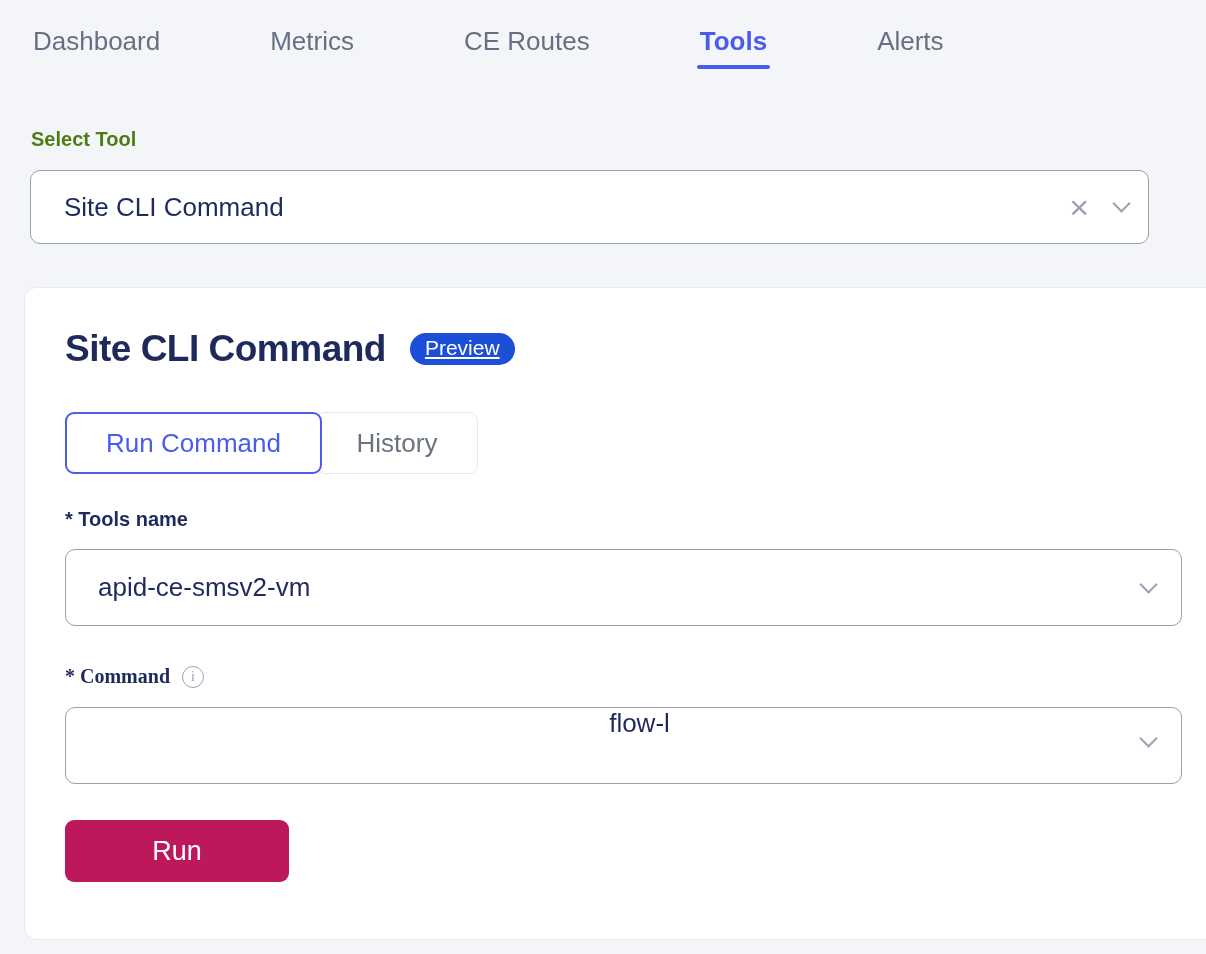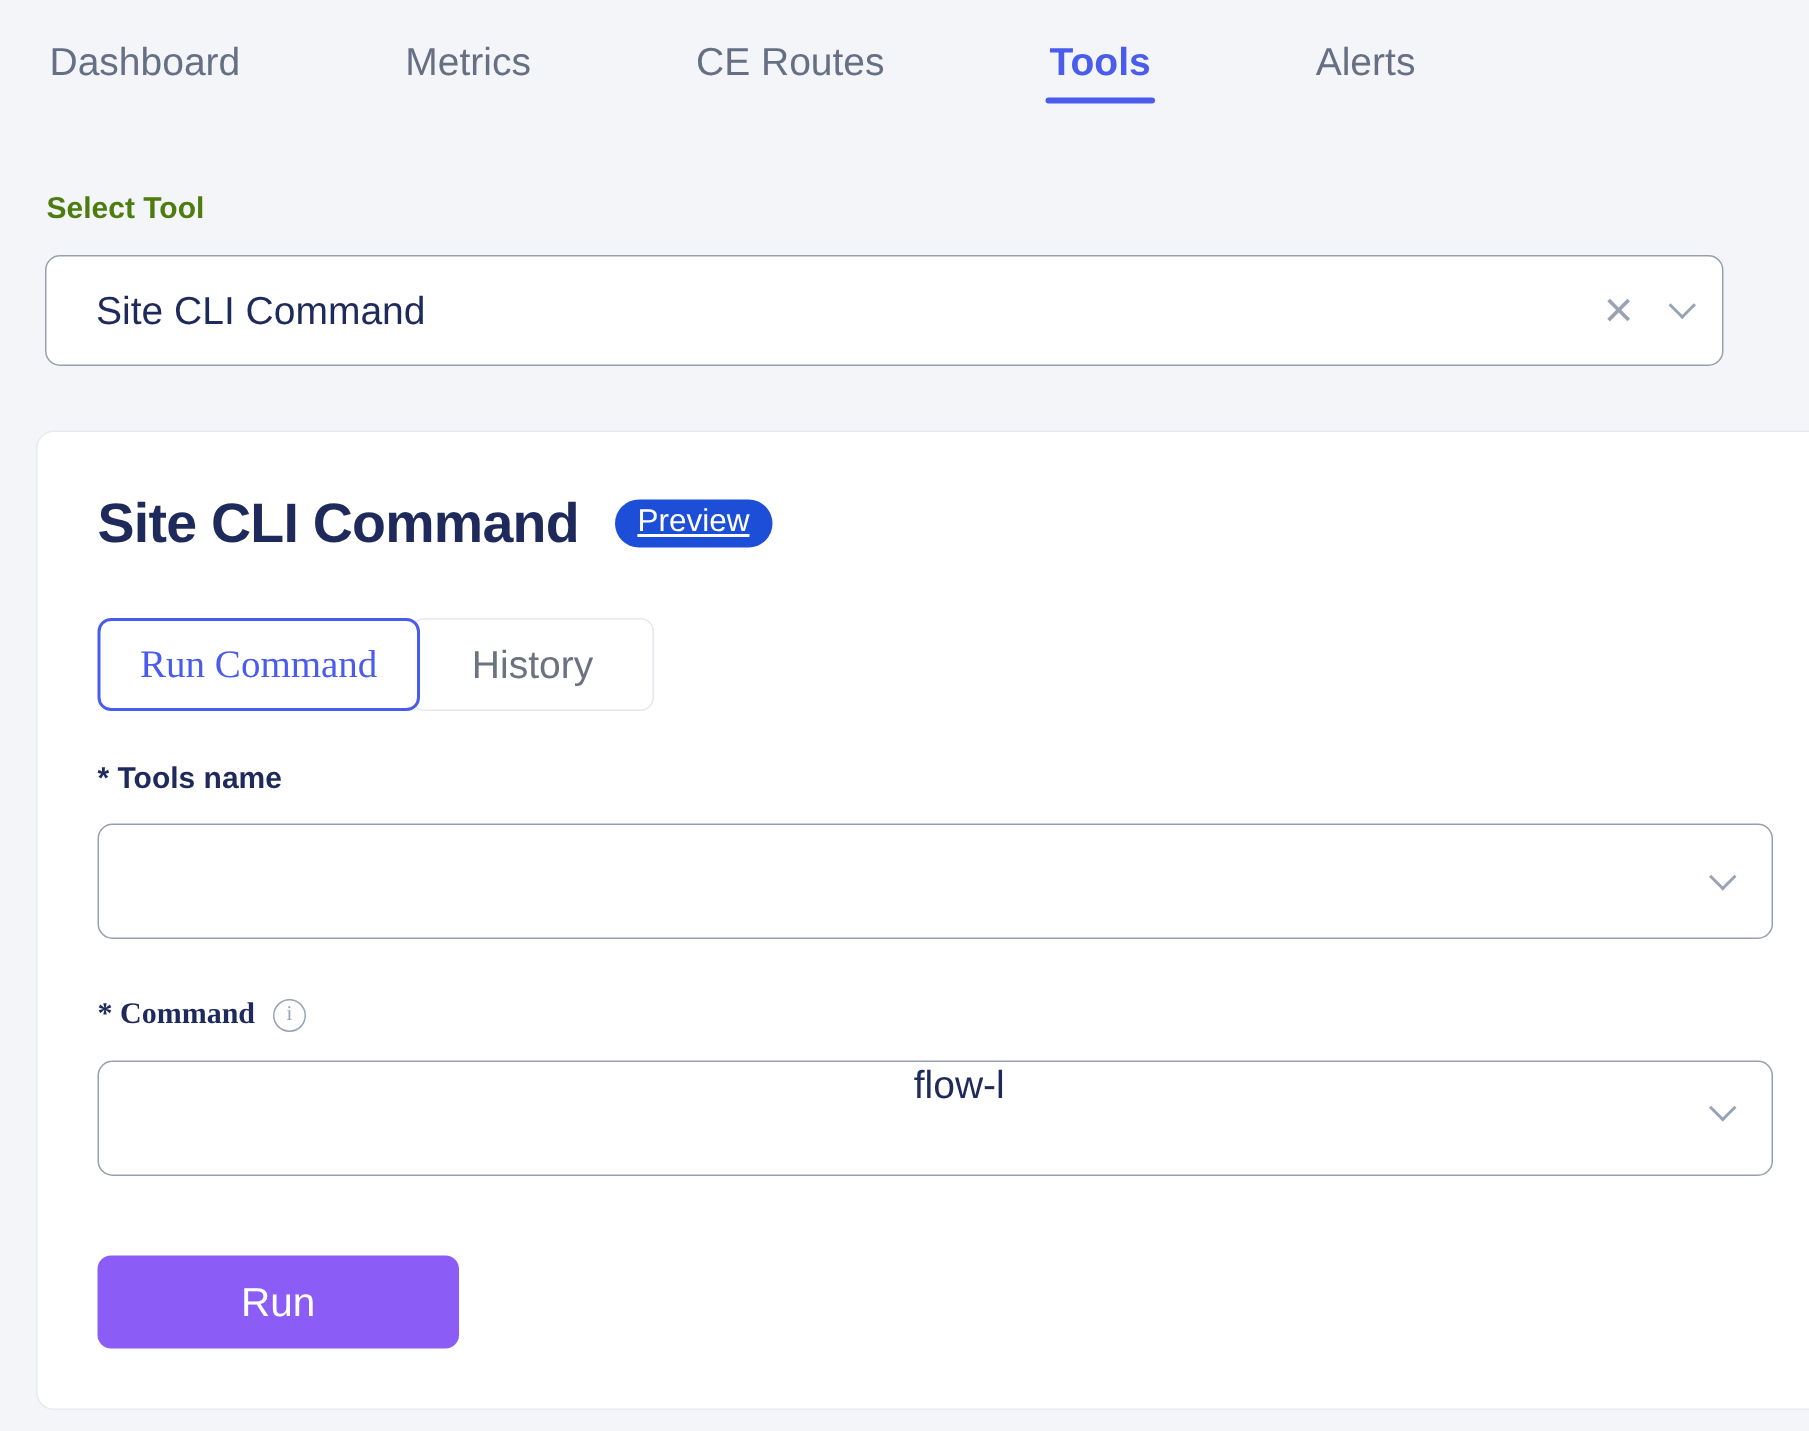--- a/index.html
+++ b/index.html
@@ -76,22 +76,22 @@
     font-size: 21px; padding: 3px 15px 5px; border-radius: 17px; text-decoration: underline;
   }
 
   
   .tabs { position: absolute; top: 124px; left: 40px; display: flex; }
   .tab {
     height: 62px; display: flex; align-items: center; justify-content: center;
     font-size: 26px; background: #fff; cursor: pointer;
   }
   .tab.active {
-    width: 215px; border: 2px solid #4a5cec; border-radius: 9px;
-    color: #4a5cec; z-index: 1; font-family: Liberation Serif, serif;
+    width: 257px; border: 2px solid #4a5cec; border-radius: 9px;
+    color: #4a5cec; z-index: 1;
   }
   .tab.inactive {
     width: 162px; border: 1px solid #e5e7ee; border-radius: 9px;
     margin-left: -6px; color: #6b7280; z-index: 0;
   }
 
   
   .field-label {
     position: absolute; left: 40px;
     font-size: 20px; font-weight: 700; color: #1f2a5c;
@@ -110,23 +110,23 @@
     background: #fff; border: 1.5px solid #98a0ad; border-radius: 10px;
     display: flex; align-items: center; cursor: pointer;
   }
   .field-node { top: 261px; }
   .field-command { top: 419px; flex-direction: column; }
   .field-select .value { margin-left: 32px; font-size: 26px; color: #1f2a5c; }
   .field-select .chev { margin-left: auto; margin-right: 26px; }
 
   
   .run-btn {
-    position: absolute; top: 549px; left: 40px;
-    width: 241px; height: 62px;
-    background: #8b5cf6; color: #fff; border: none; border-radius: 9px;
+    position: absolute; top: 532px; left: 40px;
+    width: 224px; height: 62px;
+    background: #be185d; color: #fff; border: none; border-radius: 9px;
     font-size: 27px; font-family: inherit;
     display: flex; align-items: center; justify-content: center;
     cursor: pointer;
   }
 </style>
 </head>
 <body>
 
 <nav class="nav">
   <div class="nav-item">Dashboard</div>
@@ -154,20 +154,21 @@
 
   <div class="tabs">
     <div class="tab active">Run Command</div>
     <div class="tab inactive">History</div>
   </div>
 
   <div class="field-label label-node">
     <span>* Tools name</span>
   </div>
   <div class="field-select field-node">
+    <span class="value">apid-ce-smsv2-vm</span>
     <span class="chev"></span>
   </div>
 
   <div class="field-label label-command">
     <span>* Command</span>
     <span class="info-icon">i</span>
   </div>
   <div class="field-select field-command">
     <span class="value">flow-l</span>
     <span class="chev"></span>

